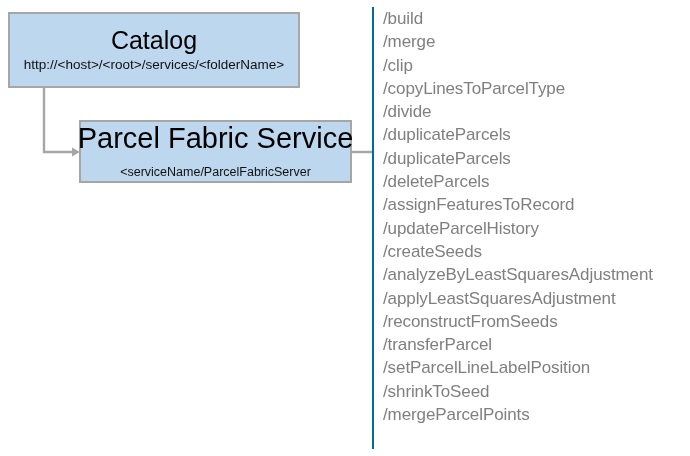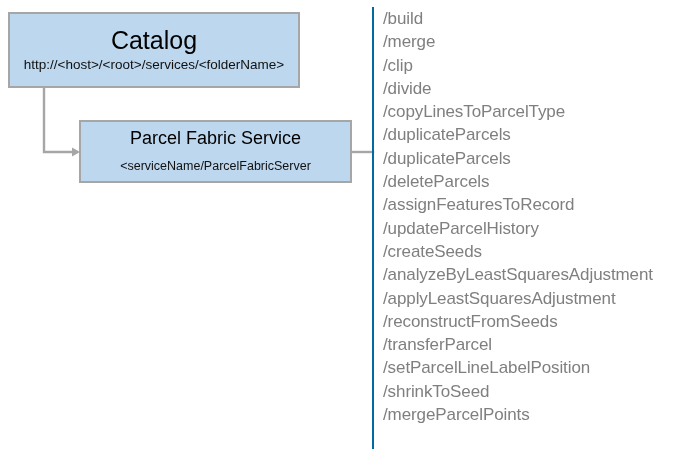--- a/index.html
+++ b/index.html
@@ -60,21 +60,21 @@
     font-size: 13.5px;
   }
 
   #service-node {
     left: 79px;
     top: 120px;
     width: 273px;
     height: 63px;
   }
   #service-node .node-title {
-    font-size: 18px;
+    font-size: 29px;
     margin-bottom: 12px;
   }
   #service-node .node-sub {
     font-size: 12.5px;
   }
 
   
   #connectors {
     position: absolute;
     left: 0; top: 0;
@@ -132,22 +132,22 @@
   <div id="service-node" class="node">
     <div class="node-title">Parcel Fabric Service</div>
     <div class="node-sub">&lt;serviceName/ParcelFabricServer</div>
   </div>
 
   <div id="operations">
     <ul>
         <li>/build</li>
         <li>/merge</li>
         <li>/clip</li>
+        <li>/copyLinesToParcelType</li>
         <li>/divide</li>
-        <li>/copyLinesToParcelType</li>
         <li>/duplicateParcels</li>
         <li>/duplicateParcels</li>
         <li>/deleteParcels</li>
         <li>/assignFeaturesToRecord</li>
         <li>/updateParcelHistory</li>
         <li>/createSeeds</li>
         <li>/analyzeByLeastSquaresAdjustment</li>
         <li>/applyLeastSquaresAdjustment</li>
         <li>/reconstructFromSeeds</li>
         <li>/transferParcel</li>

